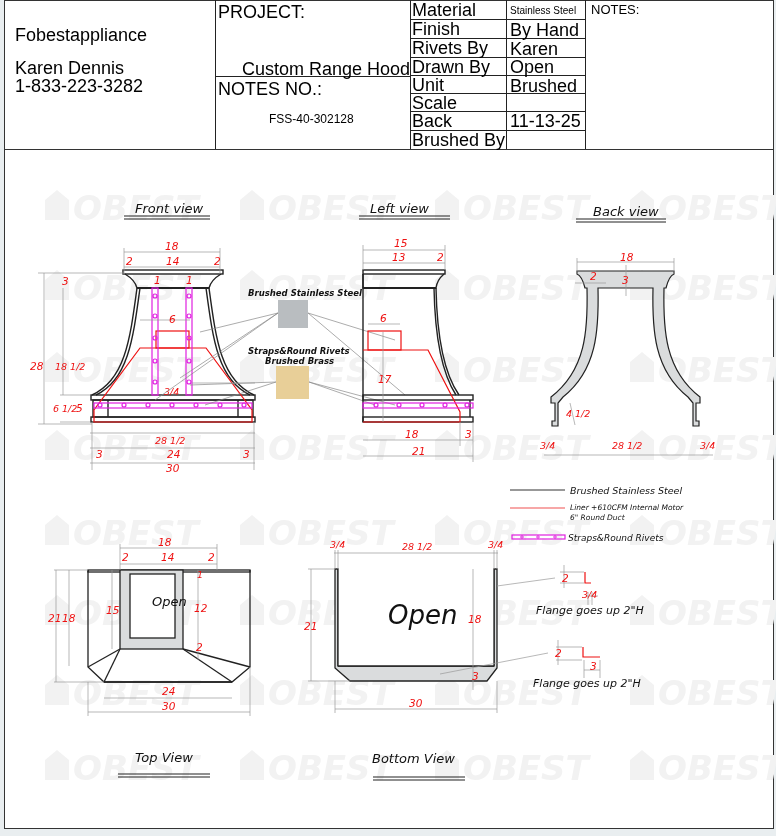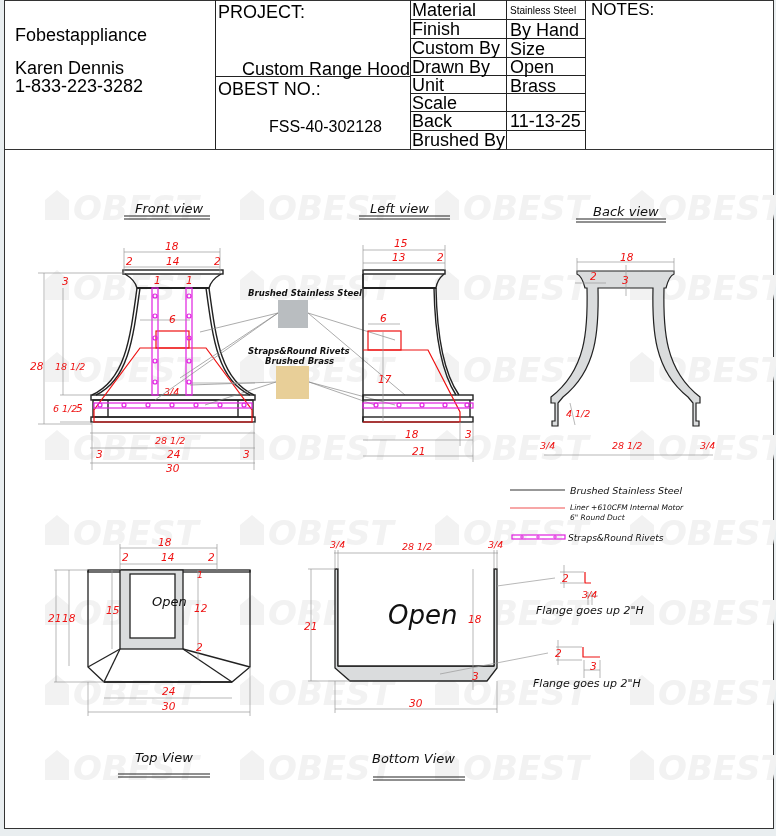--- a/index.html
+++ b/index.html
@@ -3,21 +3,21 @@
 <meta charset="utf-8">
 <style>
   html,body{margin:0;padding:0;background:#e9eef0;}
   body{width:776px;height:836px;position:relative;overflow:hidden;font-family:"Liberation Sans",sans-serif;}
   .sheet{position:absolute;left:4px;top:0;width:770px;height:829px;background:#fff;border:1px solid #333;box-sizing:border-box;}
   .tb{position:absolute;left:4px;top:0;width:770px;height:149px;border-bottom:1px solid #333;}
   .vline{position:absolute;width:1px;background:#222;}
   .hline{position:absolute;height:1px;background:#222;}
   .lab{position:absolute;font-size:18px;line-height:18px;white-space:nowrap;}
   .notes{position:absolute;left:587px;top:2px;width:186px;font-size:12px;line-height:15.5px;}
-  .notes .h{font-size:17px;line-height:16px;}
+  .notes .h{font-size:13px;line-height:16px;}
   svg text{font-family:"DejaVu Sans",sans-serif;font-style:italic;}
 </style>
 </head>
 <body>
 
 <div class="sheet"></div>
 
 <div class="tb">
   <div class="vline" style="left:211px;top:0;height:149px"></div>
   <div class="vline" style="left:406px;top:0;height:149px"></div>
@@ -32,33 +32,33 @@
   <div class="hline" style="left:406px;top:93px;width:175px"></div>
   <div class="hline" style="left:406px;top:111px;width:175px"></div>
   <div class="hline" style="left:406px;top:130px;width:175px"></div>
 
   <div class="lab" style="left:11px;top:26px">Fobestappliance</div>
   <div class="lab" style="left:11px;top:59px">Karen Dennis</div>
   <div class="lab" style="left:11px;top:77px">1-833-223-3282</div>
 
   <div class="lab" style="left:214px;top:3px">PROJECT:</div>
   <div class="lab" style="left:238px;top:60px">Custom Range Hood</div>
-  <div class="lab" style="left:214px;top:80px">OBEST NO.:</div>
-  <div class="lab" style="left:265px;top:118px;font-size:16px">FSS-40-302128</div>
+  <div class="lab" style="left:214px;top:80px">NOTES NO.:</div>
+  <div class="lab" style="left:265px;top:110px;font-size:12px">FSS-40-302128</div>
 
   <div class="lab" style="left:408px;top:1px">Material</div>
   <div class="lab" style="left:506px;top:2px;font-size:10px">Stainless Steel</div>
   <div class="lab" style="left:408px;top:20px">Finish</div>
   <div class="lab" style="left:506px;top:21px">By Hand</div>
-  <div class="lab" style="left:408px;top:39px">Custom By</div>
-  <div class="lab" style="left:506px;top:40px">Size</div>
+  <div class="lab" style="left:408px;top:39px">Rivets By</div>
+  <div class="lab" style="left:506px;top:40px">Karen</div>
   <div class="lab" style="left:408px;top:58px">Drawn By</div>
   <div class="lab" style="left:506px;top:58px">Open</div>
   <div class="lab" style="left:408px;top:76px">Unit</div>
-  <div class="lab" style="left:506px;top:77px">Brass</div>
+  <div class="lab" style="left:506px;top:77px">Brushed</div>
   <div class="lab" style="left:408px;top:94px">Scale</div>
   <div class="lab" style="left:506px;top:94px"></div>
   <div class="lab" style="left:408px;top:112px">Back</div>
   <div class="lab" style="left:506px;top:112px">11-13-25</div>
   <div class="lab" style="left:408px;top:131px">Brushed By</div>
   <div class="lab" style="left:506px;top:131px"></div>
 
   <div class="notes">
     <div class="h">NOTES:</div>
   </div>

